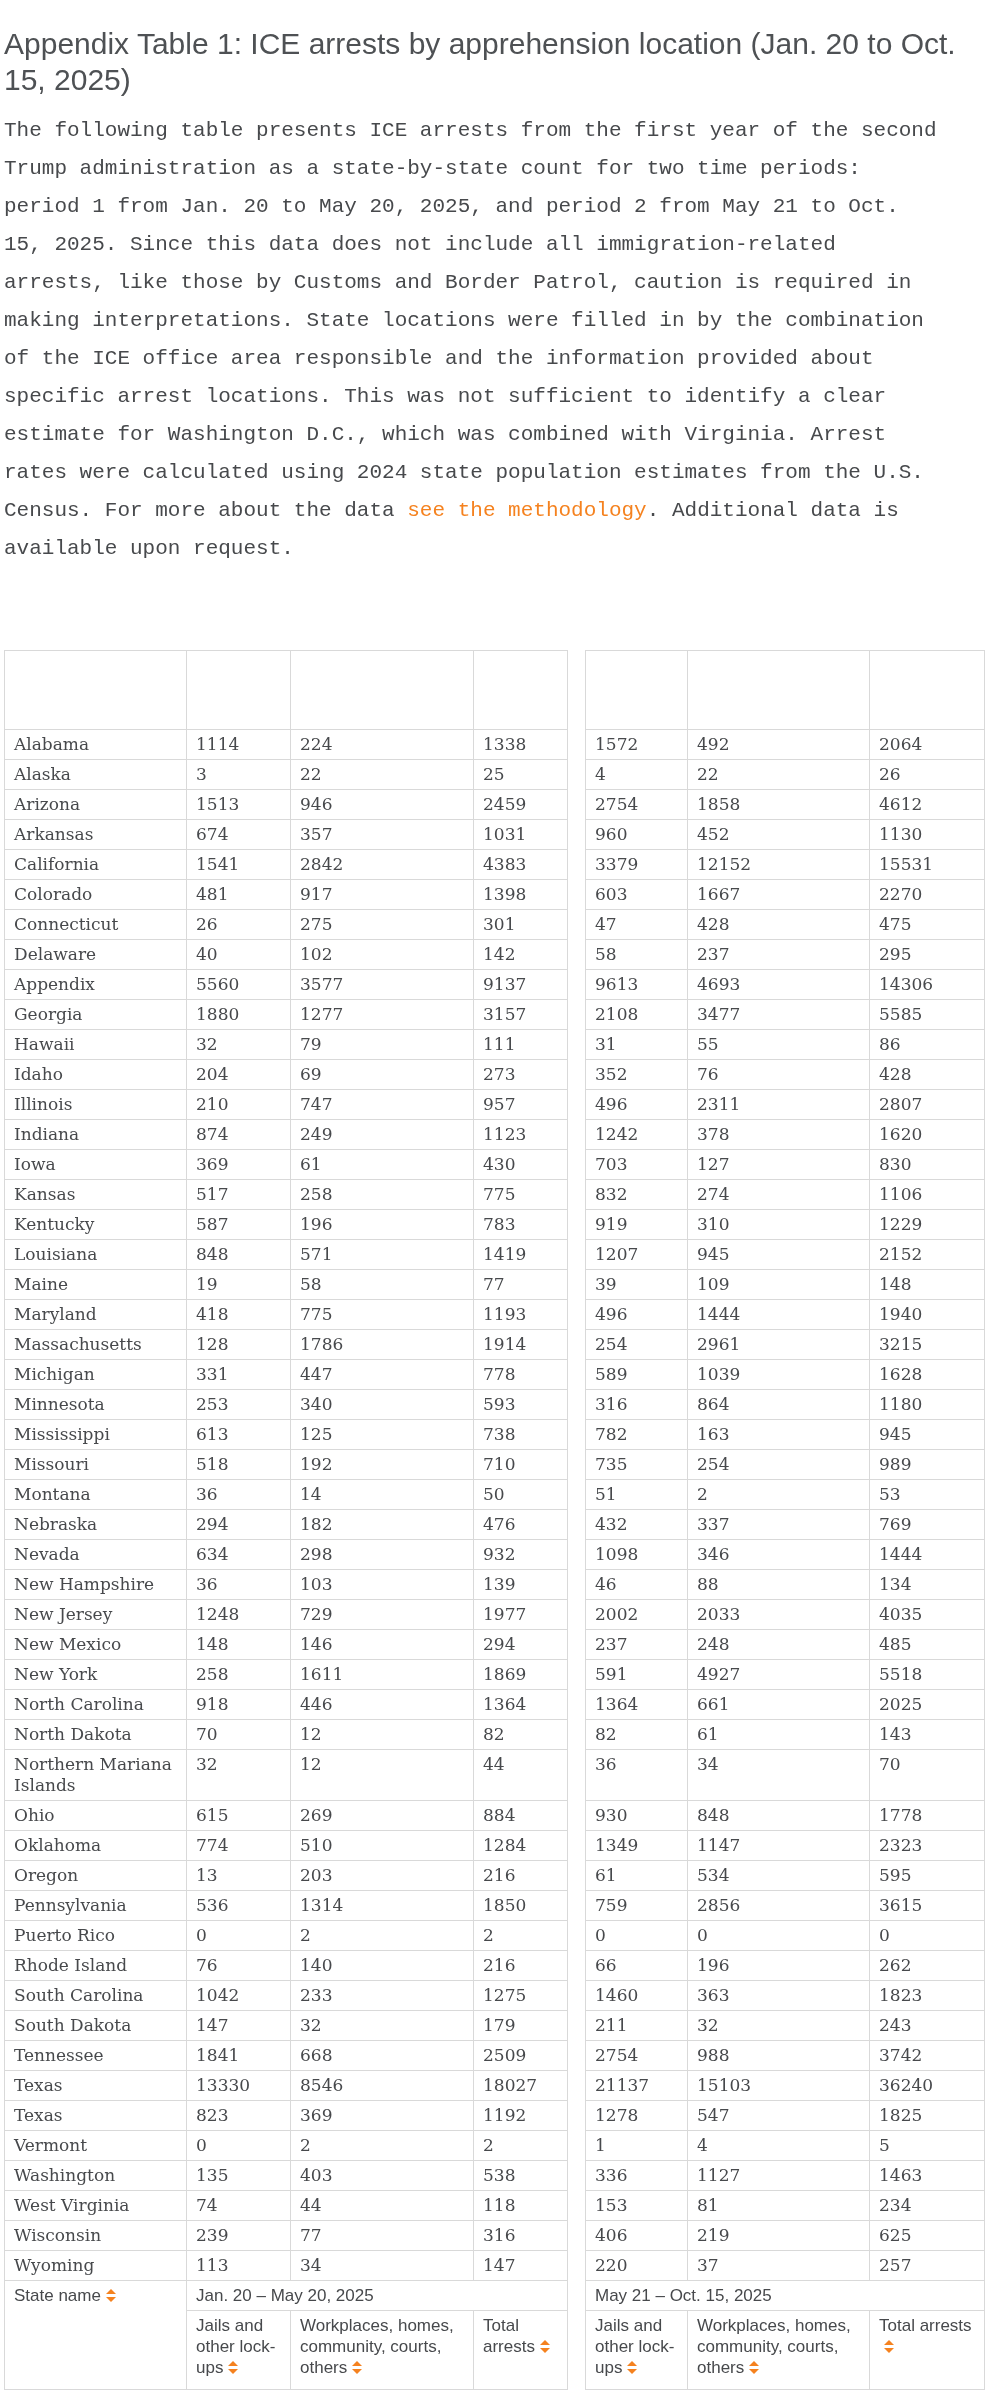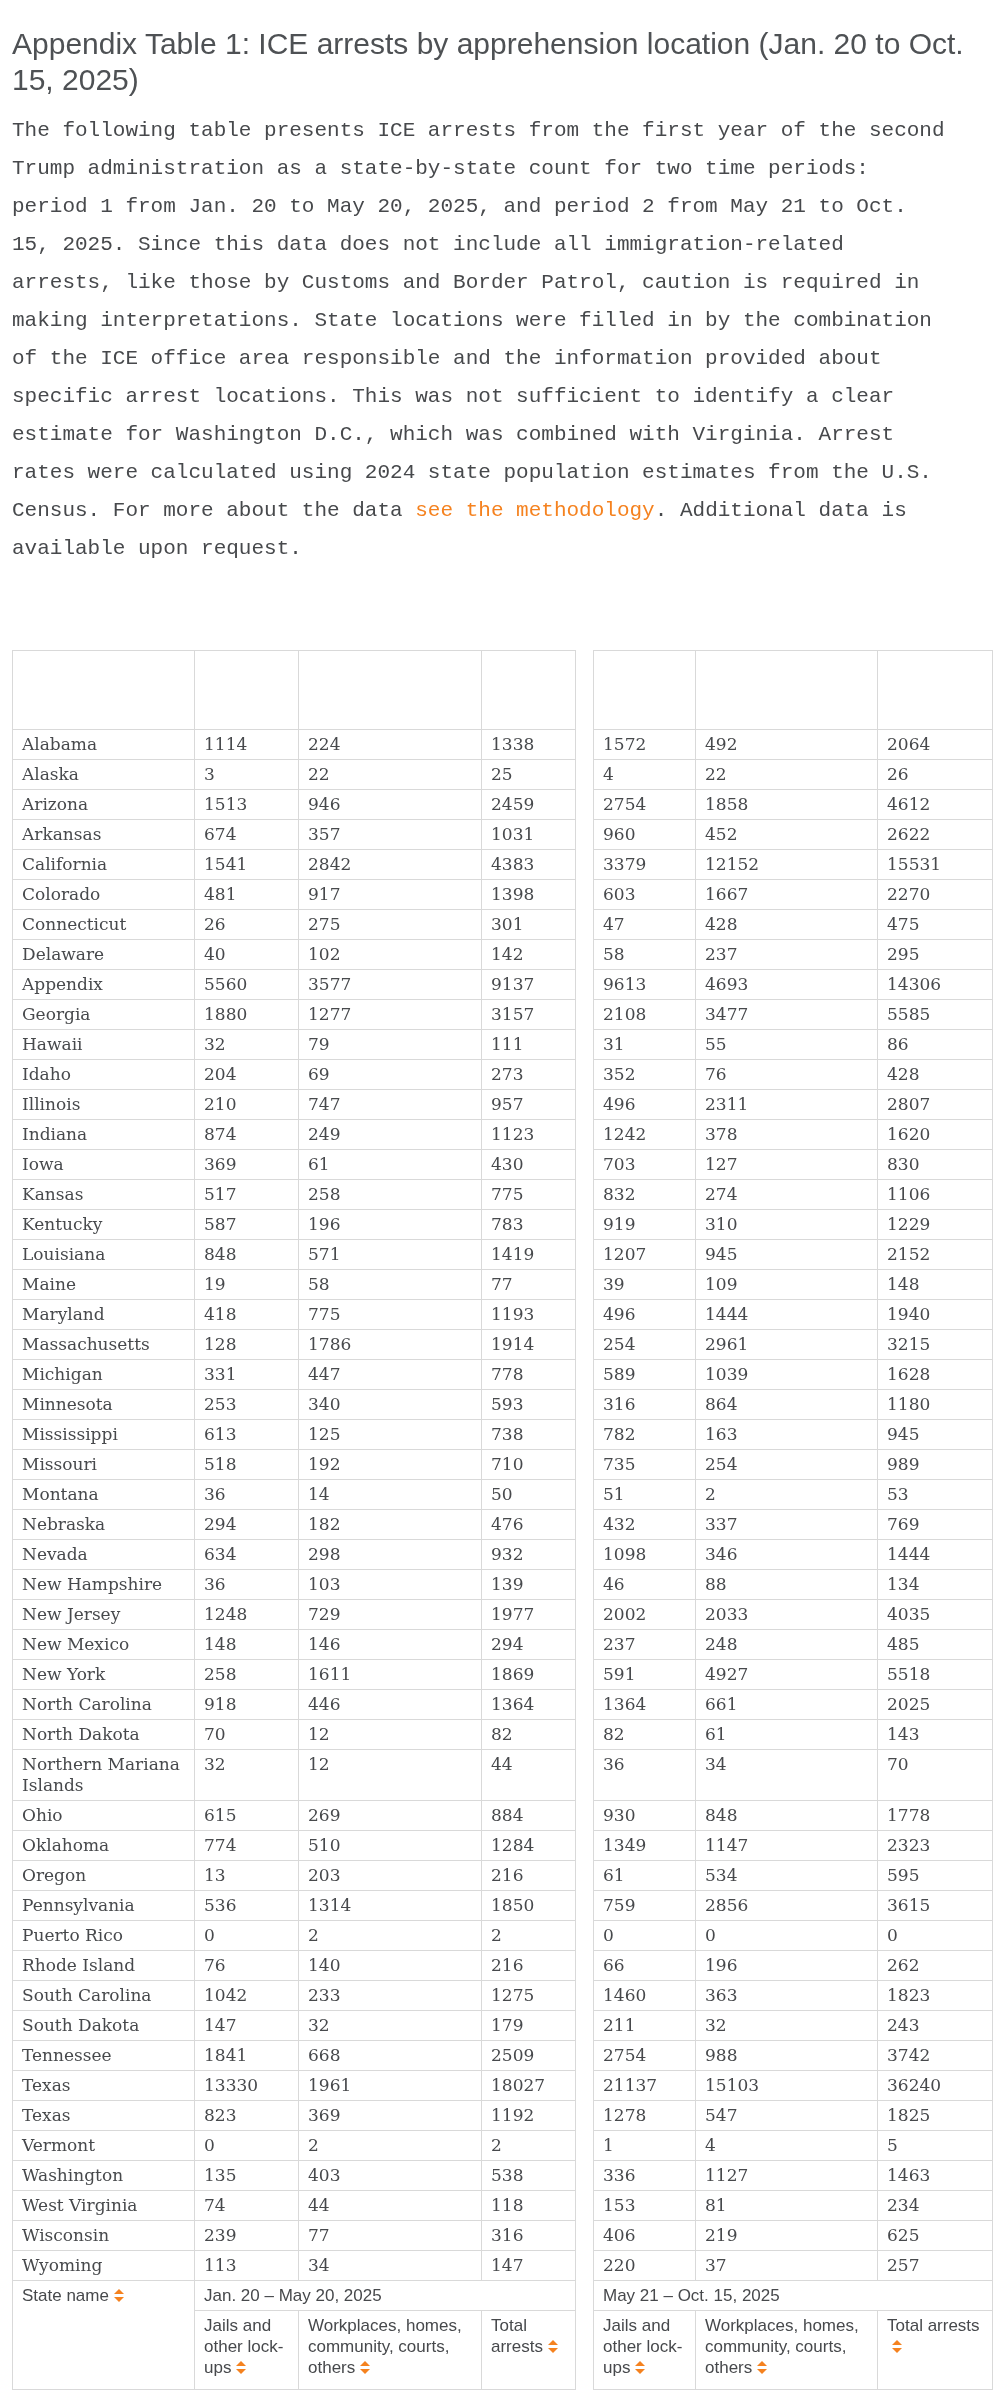--- a/index.html
+++ b/index.html
@@ -6,21 +6,21 @@
     --orange:#F5821F;
     --border:#d9d9d9;
     --dark-rule:#3c3e40;
     --bottom-rule:#c4c4c4;
     --text:#47494c;
     --title:#4e5154;
   }
   *{box-sizing:border-box;}
   html,body{margin:0;padding:0;background:#ffffff;}
   body{width:1008px;font-family:"Liberation Sans",sans-serif;}
-  .container{padding:0 12px;}
+  .container{padding:0 4px;}
 
   h1.page-title{
     margin:26px 0 14px 0;
     font-family:"Liberation Sans",sans-serif;
     font-weight:400;
     font-size:30px;
     line-height:36px;
     color:var(--title);
     max-width:966px;
   }
@@ -186,21 +186,21 @@
           <td>4612</td>
         </tr>
         <tr>
           <td>Arkansas</td>
           <td>674</td>
           <td>357</td>
           <td>1031</td>
           <td class="spacer"></td>
           <td>960</td>
           <td>452</td>
-          <td>2622</td>
+          <td>1130</td>
         </tr>
         <tr>
           <td>California</td>
           <td>1541</td>
           <td>2842</td>
           <td>4383</td>
           <td class="spacer"></td>
           <td>3379</td>
           <td>12152</td>
           <td>15531</td>
@@ -591,21 +591,21 @@
           <td>668</td>
           <td>2509</td>
           <td class="spacer"></td>
           <td>2754</td>
           <td>988</td>
           <td>3742</td>
         </tr>
         <tr>
           <td>Texas</td>
           <td>13330</td>
-          <td>1961</td>
+          <td>8546</td>
           <td>18027</td>
           <td class="spacer"></td>
           <td>21137</td>
           <td>15103</td>
           <td>36240</td>
         </tr>
         <tr>
           <td>Texas</td>
           <td>823</td>
           <td>369</td>

